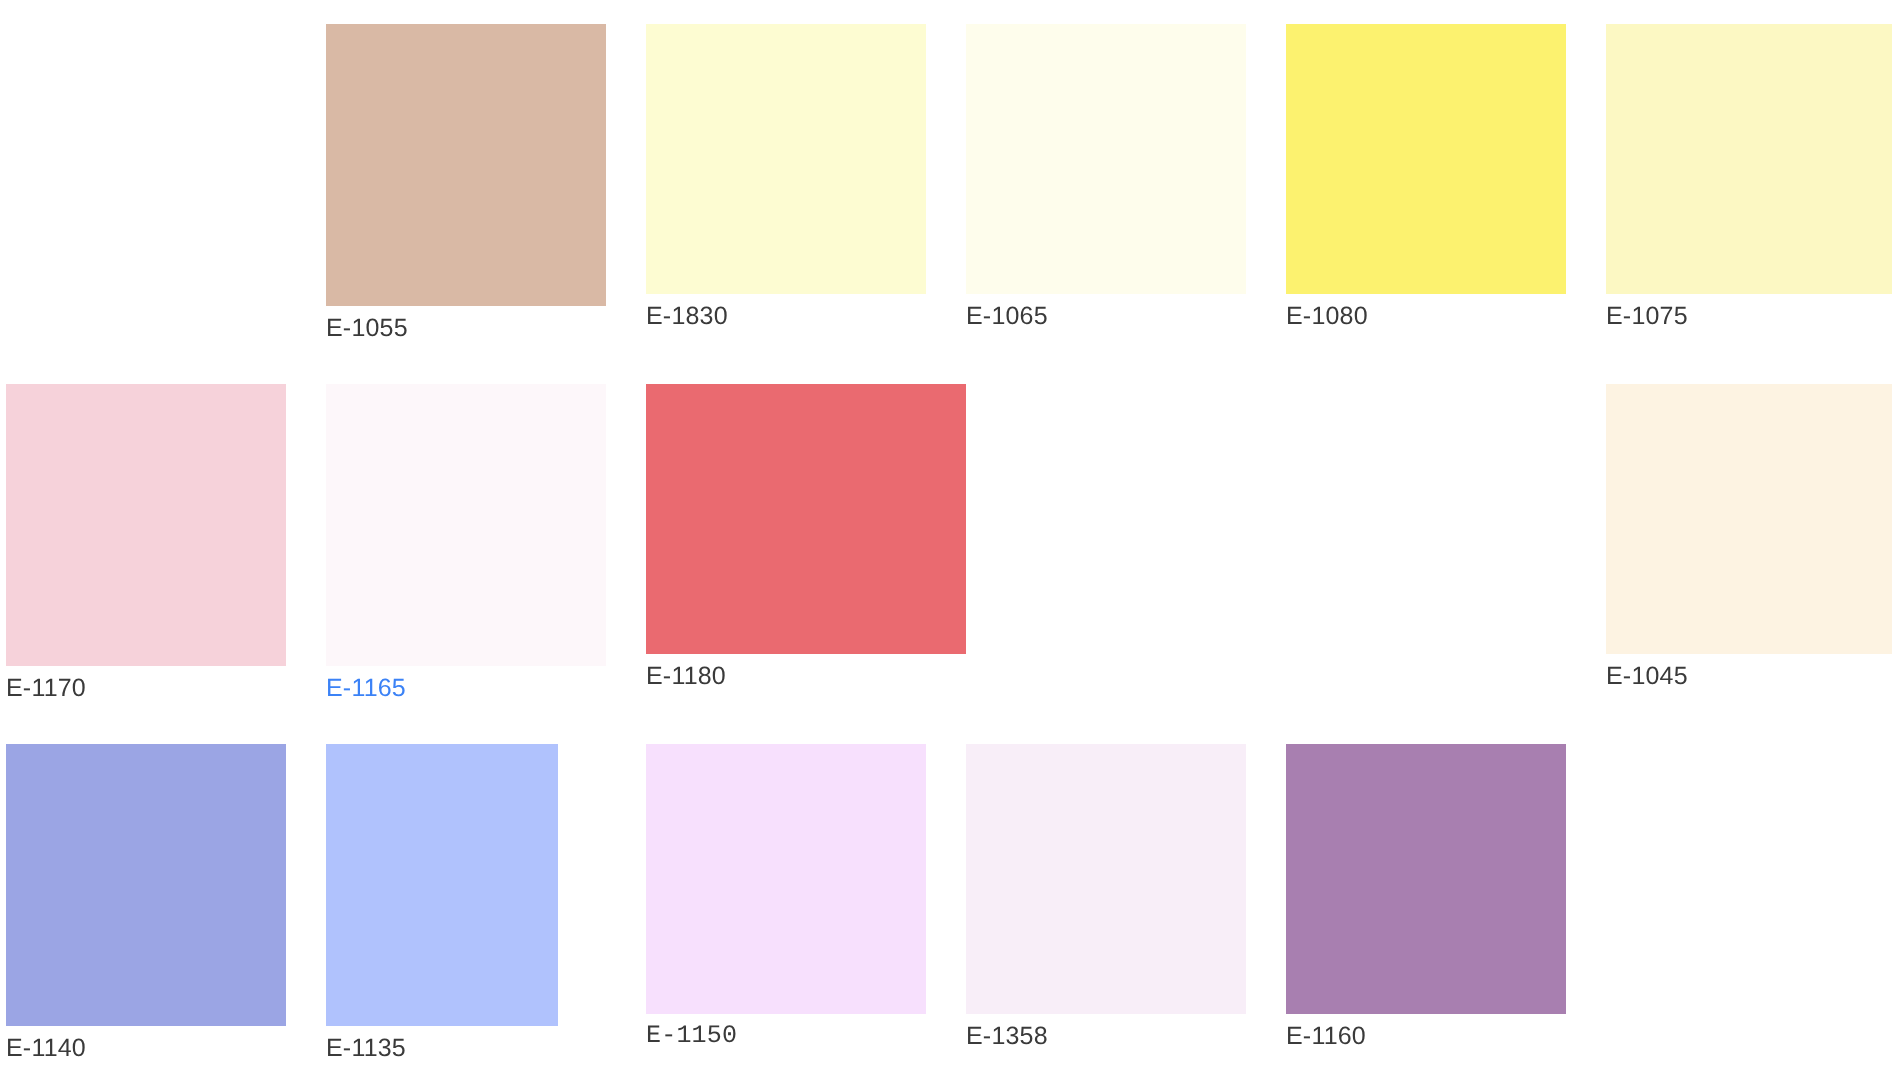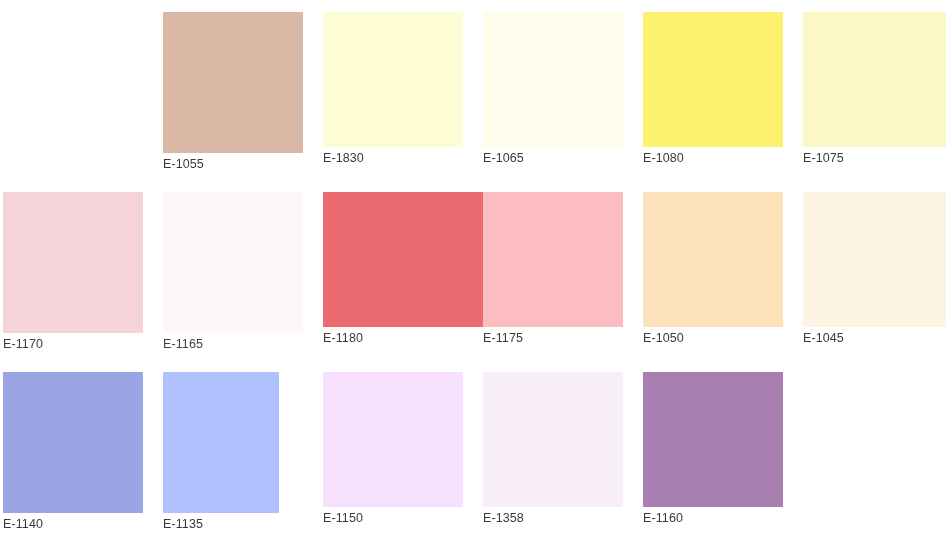--- a/index.html
+++ b/index.html
@@ -69,49 +69,41 @@
     <div class="swatch-cell" style="left: 803px; top: 12px; width: 143px; height: 155px;">
       <div class="swatch-chip" style="height: 135px; background: rgb(252, 248, 195);"></div>
       <div class="swatch-label" style="top: 139px; color: rgb(58, 58, 58);">E-1075</div>
     </div>
     <div class="swatch-cell" style="left: 3px; top: 192px; width: 140px; height: 161px;">
       <div class="swatch-chip" style="height: 141px; background: rgb(246, 210, 218);"></div>
       <div class="swatch-label" style="top: 145px; color: rgb(58, 58, 58);">E-1170</div>
     </div>
     <div class="swatch-cell" style="left: 163px; top: 192px; width: 140px; height: 161px;">
       <div class="swatch-chip" style="height: 141px; background: rgb(253, 247, 250);"></div>
-      <div class="swatch-label" style="top: 145px; color: #404040;">E-1165</div>
+      <div class="swatch-label" style="top: 145px; color: #3b82f6;">E-1165</div>
     </div>
     <div class="swatch-cell" style="left: 323px; top: 192px; width: 160px; height: 155px;">
       <div class="swatch-chip" style="height: 135px; background: rgb(234, 106, 112);"></div>
       <div class="swatch-label" style="top: 139px; color: rgb(58, 58, 58);">E-1180</div>
-    </div>
-    <div class="swatch-cell" style="left: 483px; top: 192px; width: 140px; height: 155px;">
-      <div class="swatch-chip" style="height: 135px; background: rgb(252, 188, 192);"></div>
-      <div class="swatch-label" style="top: 139px; color: rgb(58, 58, 58);">E-1175</div>
-    </div>
-    <div class="swatch-cell" style="left: 643px; top: 192px; width: 140px; height: 155px;">
-      <div class="swatch-chip" style="height: 135px; background: rgb(253, 225, 187);"></div>
-      <div class="swatch-label" style="top: 139px; color: rgb(58, 58, 58);">E-1050</div>
     </div>
     <div class="swatch-cell" style="left: 803px; top: 192px; width: 143px; height: 155px;">
       <div class="swatch-chip" style="height: 135px; background: rgb(253, 243, 226);"></div>
       <div class="swatch-label" style="top: 139px; color: rgb(58, 58, 58);">E-1045</div>
     </div>
     <div class="swatch-cell" style="left: 3px; top: 372px; width: 140px; height: 161px;">
       <div class="swatch-chip" style="height: 141px; background: rgb(155, 165, 228);"></div>
       <div class="swatch-label" style="top: 145px; color: rgb(58, 58, 58);">E-1140</div>
     </div>
     <div class="swatch-cell" style="left: 163px; top: 372px; width: 116px; height: 161px;">
       <div class="swatch-chip" style="height: 141px; background: rgb(176, 194, 253);"></div>
       <div class="swatch-label" style="top: 145px; color: rgb(58, 58, 58);">E-1135</div>
     </div>
     <div class="swatch-cell" style="left: 323px; top: 372px; width: 140px; height: 155px;">
       <div class="swatch-chip" style="height: 135px; background: rgb(247, 224, 253);"></div>
-      <div class="swatch-label" style="top: 139px; color: rgb(58, 58, 58);">E-1150</div>
+      <div class="swatch-label" style="top: 139px; color: rgb(58, 58, 58); font-family: Liberation Mono, monospace;">E-1150</div>
     </div>
     <div class="swatch-cell" style="left: 483px; top: 372px; width: 140px; height: 155px;">
       <div class="swatch-chip" style="height: 135px; background: rgb(248, 238, 248);"></div>
       <div class="swatch-label" style="top: 139px; color: rgb(58, 58, 58);">E-1358</div>
     </div>
     <div class="swatch-cell" style="left: 643px; top: 372px; width: 140px; height: 155px;">
       <div class="swatch-chip" style="height: 135px; background: rgb(168, 127, 176);"></div>
       <div class="swatch-label" style="top: 139px; color: rgb(58, 58, 58);">E-1160</div>
     </div>
   </div>

